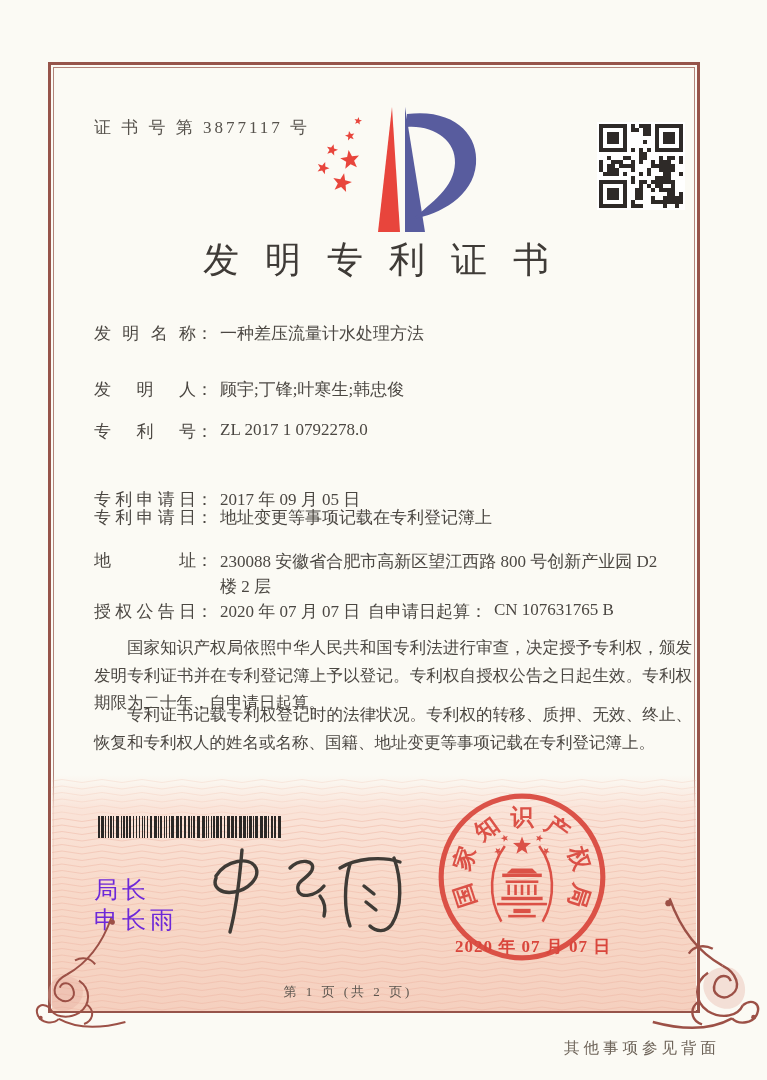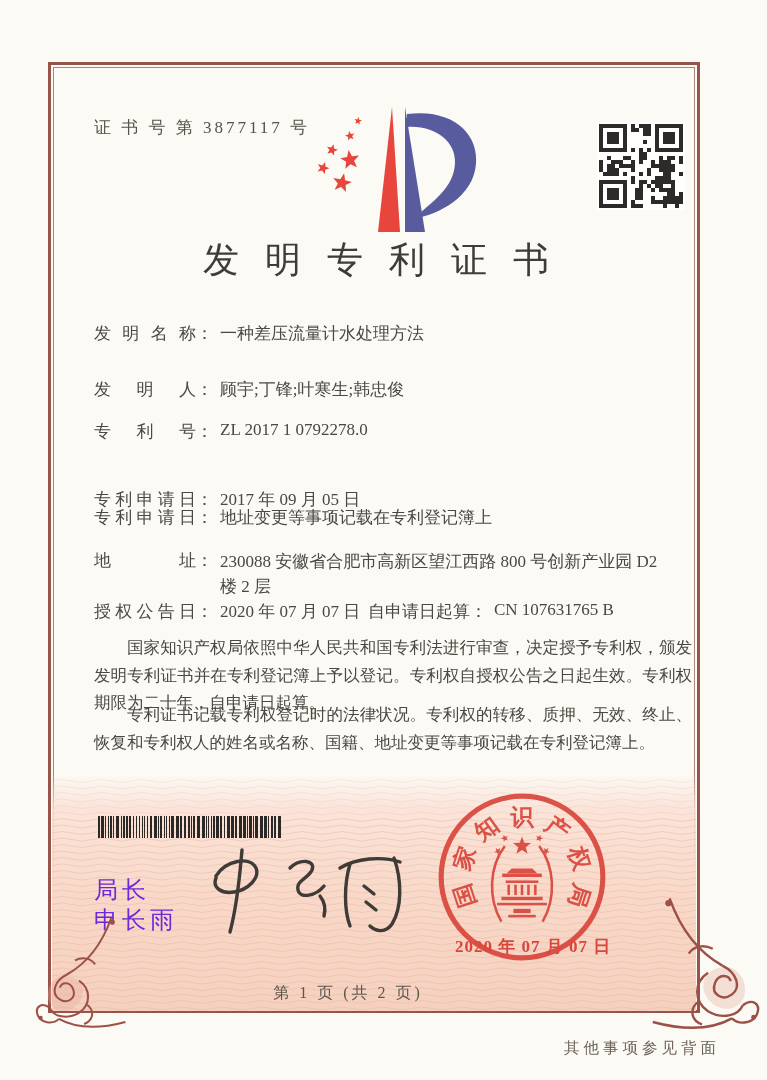--- a/index.html
+++ b/index.html
@@ -23,21 +23,21 @@
   .fvalue{display:inline-block;vertical-align:top;margin-left:7px;}
   .addrval{white-space:normal;width:478px;line-height:25px;}
   .para{position:absolute;left:94px;width:598px;font-size:16.5px;line-height:27.5px;
         text-align:justify;text-indent:2em;color:#4b4742;}
   .barcode{position:absolute;left:98px;top:816px;width:184px;height:22px;}
   .signer{position:absolute;left:94px;font-size:24px;color:#6d28d9;letter-spacing:4px;}
   .signature{position:absolute;left:198px;top:838px;width:212px;height:102px;}
   .seal{position:absolute;left:436px;top:791px;width:172px;height:172px;opacity:.92;}
   .sealdate{position:absolute;left:455px;top:935px;font-size:17px;letter-spacing:1px;color:#d9463c;font-weight:700;}
   .pagenum{position:absolute;left:48px;top:983px;width:600px;text-align:center;
-           font-size:16px;letter-spacing:3px;color:#5c564f;}
+           font-size:13px;letter-spacing:3px;color:#5c564f;}
   .backnote{position:absolute;left:0;top:1038px;width:720px;text-align:right;
             font-size:15.5px;letter-spacing:4px;color:#6e6459;}
   .flourish{position:absolute;width:106px;height:116px;}
   .fl-bl{left:26px;top:916px;}
   .fl-br{left:648px;top:896px;width:120px;height:138px;transform:scaleX(-1);}
   .ringch{font-size:27px;font-weight:700;fill:#d9463c;text-anchor:middle;
           font-family:"Liberation Serif","DejaVu Serif",serif;}
 </style>
 </head>
 <body>

